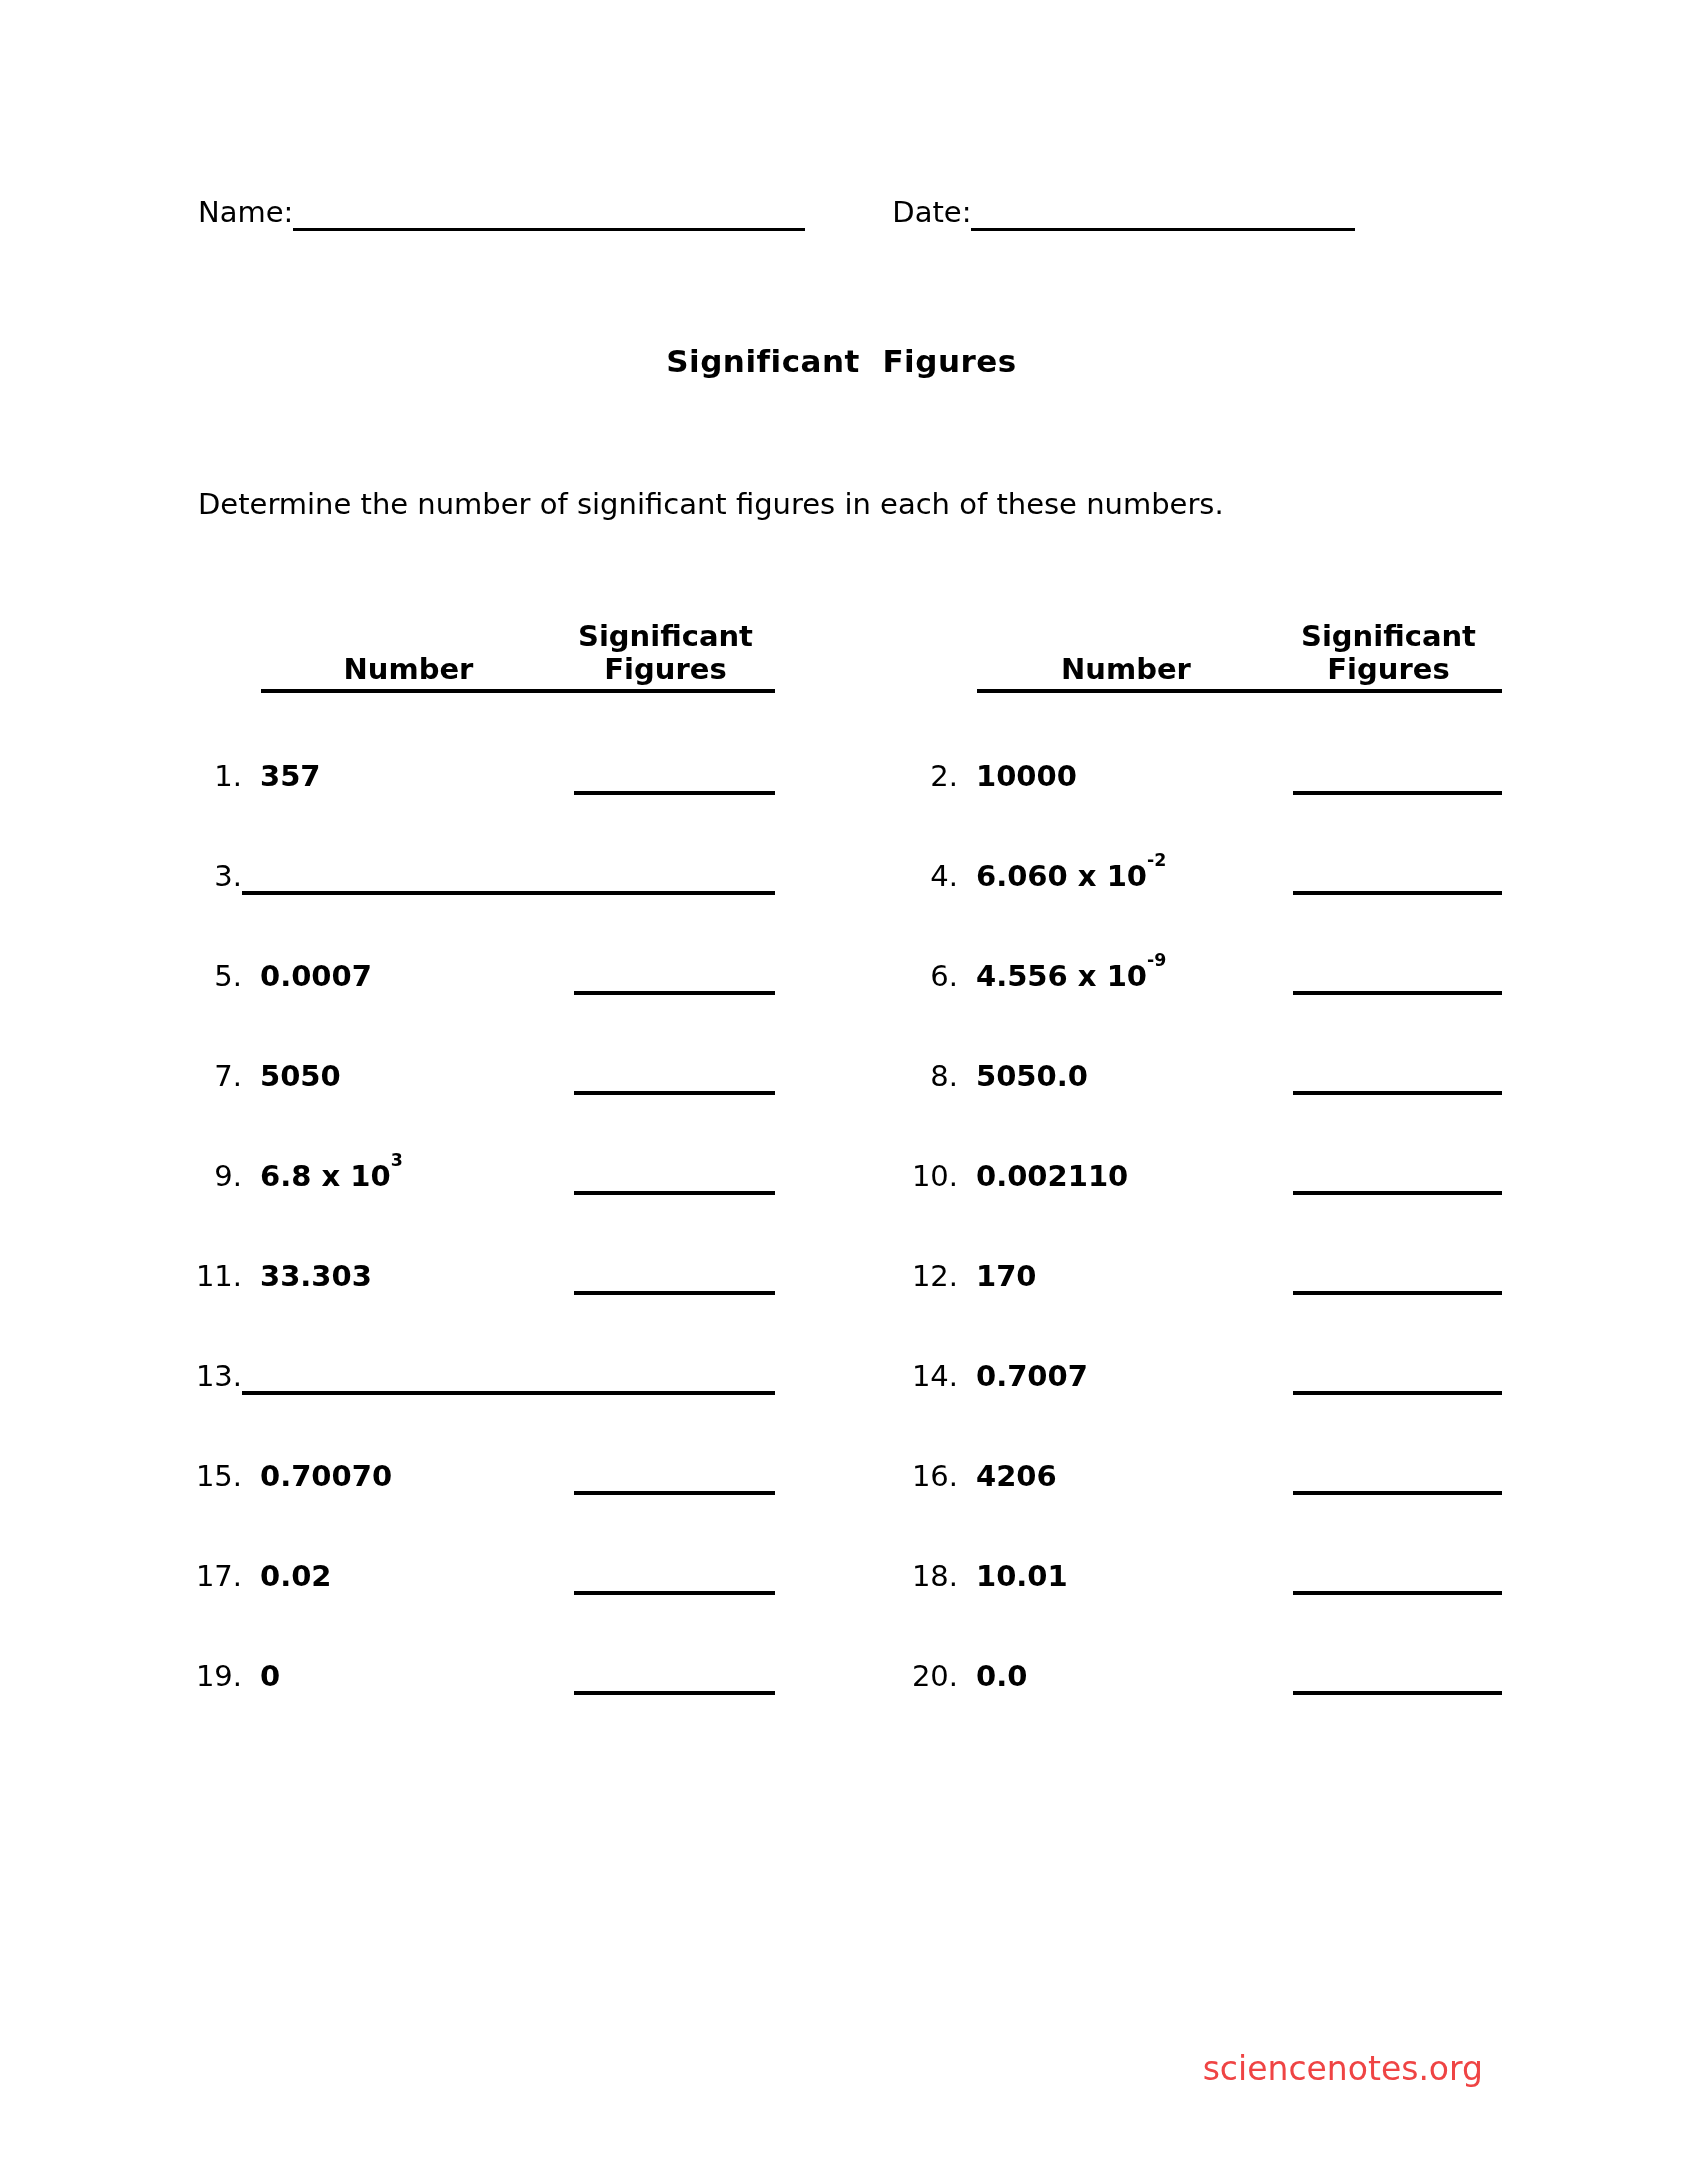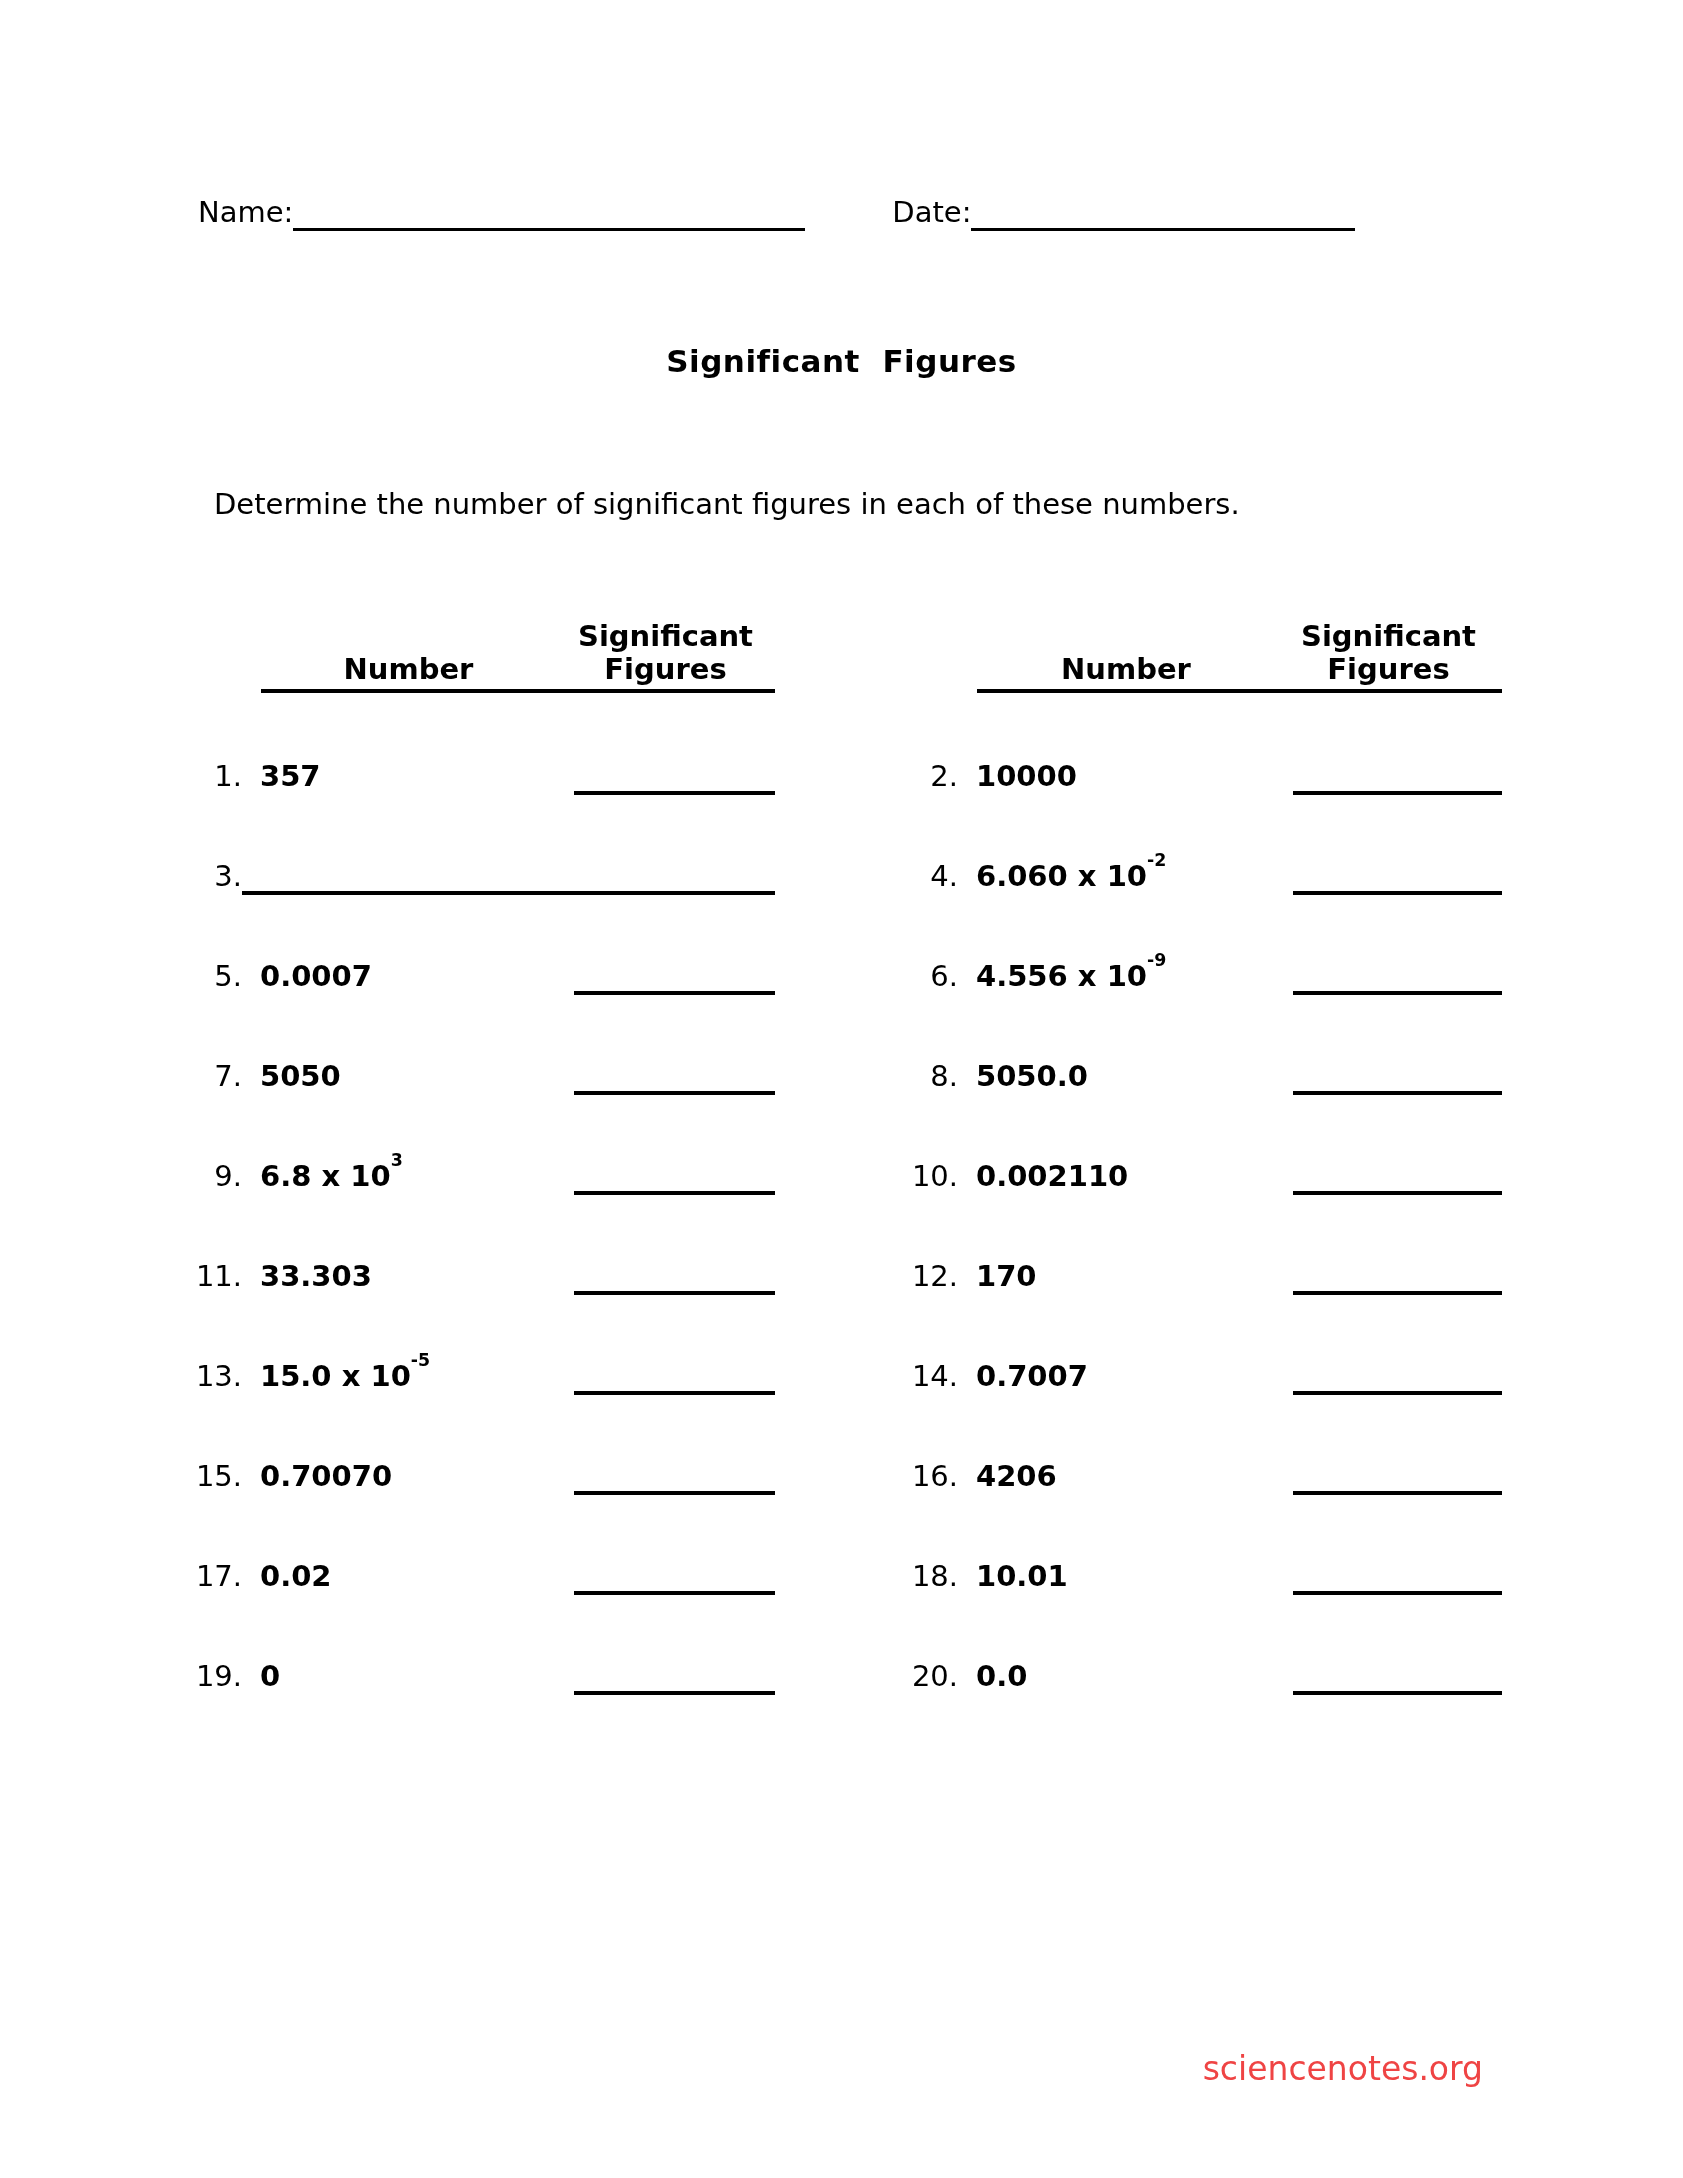--- a/index.html
+++ b/index.html
@@ -14,21 +14,21 @@
   .blankline{display:inline-block;height:32px;border-bottom:3px solid #000;}
   .name-blank{width:512px;}
   .date-label{margin-left:87px;}
   .date-blank{width:384px;}
   
   .title{
     position:absolute;left:0;top:343px;width:100%;text-align:center;
     font-size:31px;font-weight:bold;white-space:pre;letter-spacing:0.5px;
   }
   
-  .instruction{position:absolute;left:214px;top:487px;font-size:29px;}
+  .instruction{position:absolute;left:198px;top:487px;font-size:29px;}
   
   .table{position:absolute;left:0;top:620px;width:1683px;height:1287px;}
   .group{position:absolute;top:0;font-size:29px;}
   .group-left{left:188px;width:587px;}
   .group-right{left:891px;width:611px;}
   .ghead{
     display:flex;align-items:flex-end;font-weight:bold;line-height:33px;
     padding-bottom:3px;border-bottom:4px solid #000;
   }
   .group-left .ghead{margin-left:73px;width:514px;}
@@ -112,21 +112,20 @@
         </div>
       <div class="row">
           <span class="cell-num">11.</span>
           <span class="cell-value"><span>33.303</span><sup></sup></span>
           <span class="cell-blank">
             <span class="line"></span>
           </span>
         </div>
       <div class="row">
           <span class="cell-num">13.</span>
-          <span class="cell-value"><span>15.0 x 10</span><sup>-5</sup></span>
           <span class="cell-blank">
             <span class="line"></span>
           </span>
         </div>
       <div class="row">
           <span class="cell-num">15.</span>
           <span class="cell-value"><span>0.70070</span><sup></sup></span>
           <span class="cell-blank">
             <span class="line"></span>
           </span>

